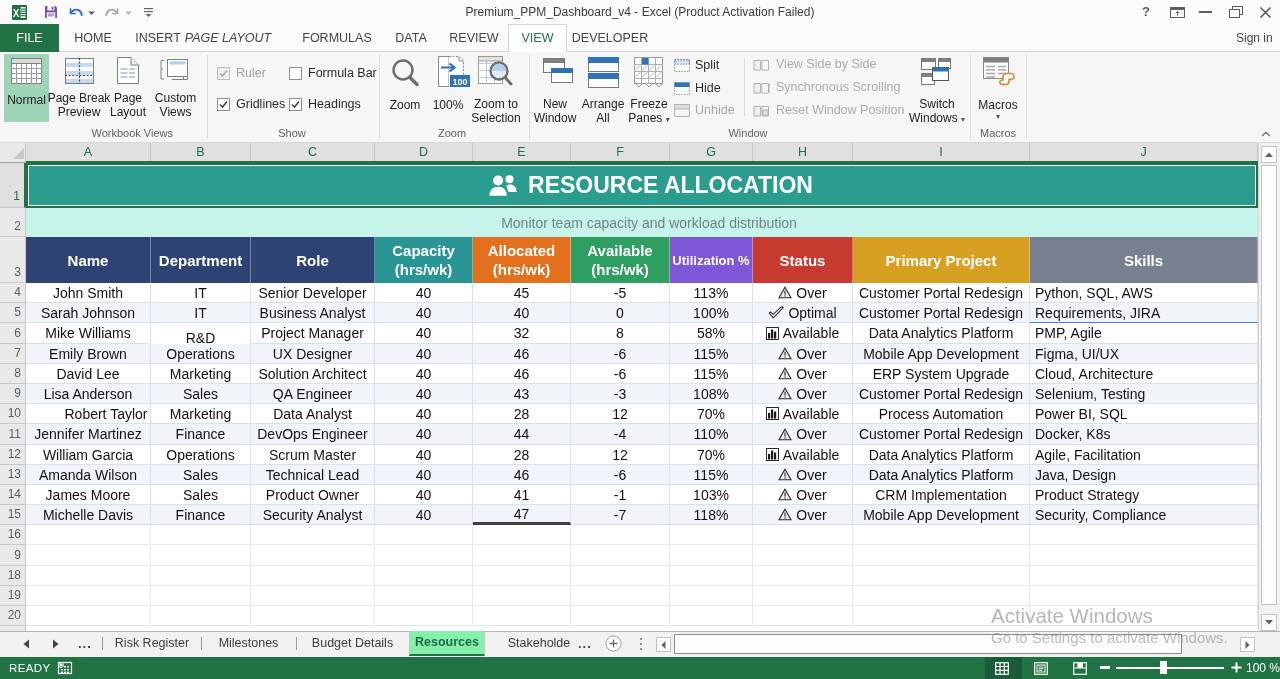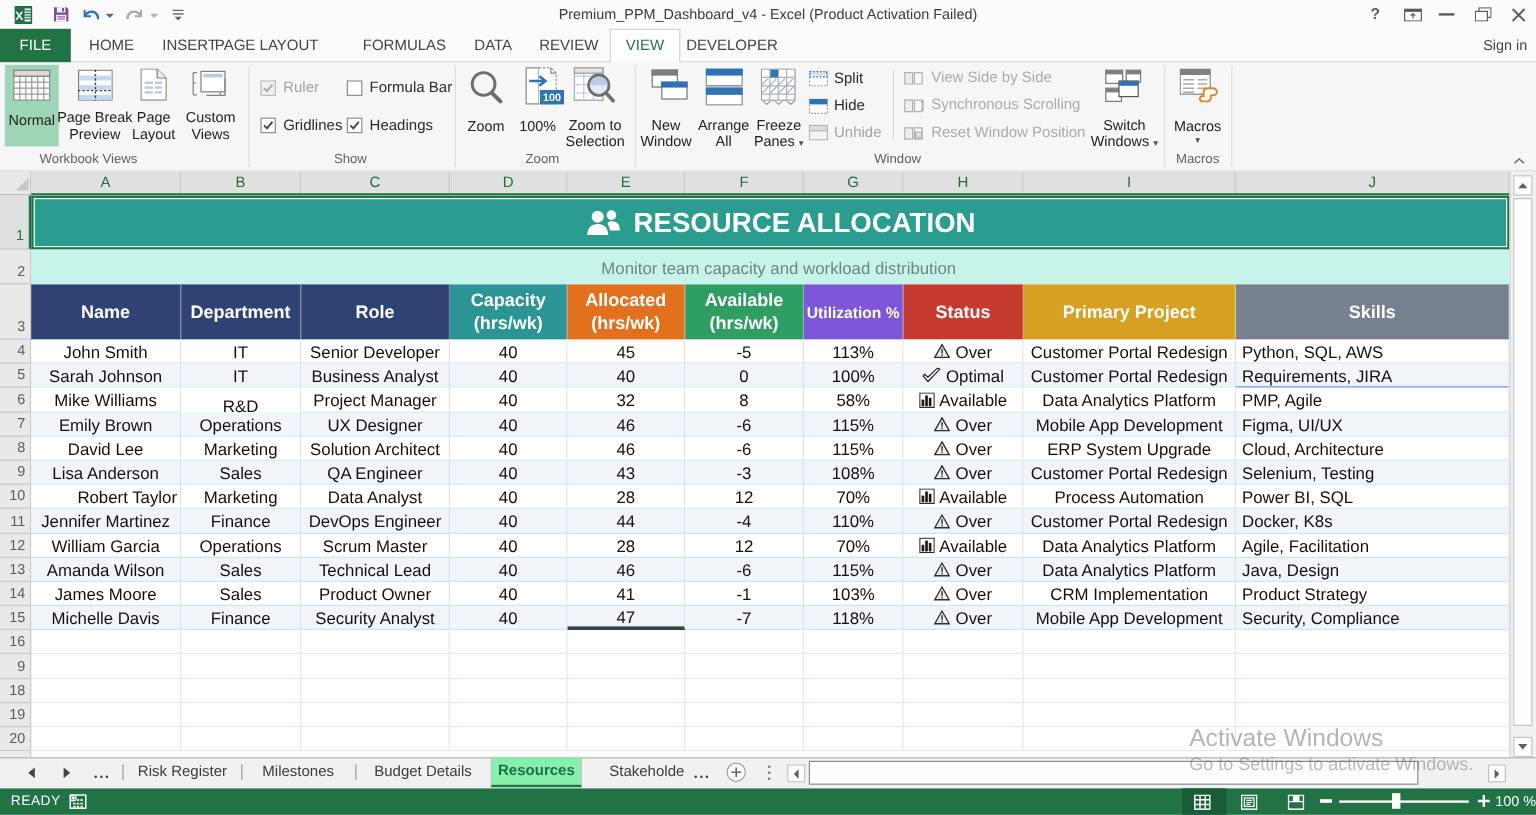--- a/index.html
+++ b/index.html
@@ -76,35 +76,35 @@
   </div>
 <div class="a" style="left:1259px;top:6px;width:13px;height:13px;">
     <svg width="13" height="13">
       <path d="M1.5 1.5 L11.5 11.5 M11.5 1.5 L1.5 11.5" stroke="#5c5c5c" stroke-width="1.6"></path>
     </svg>
   </div>
 <div class="a" style="left:0;top:24px;width:1280px;height:28px;background:#fbfbfb;border-bottom:1px solid #d4d4d4;"></div>
 <div class="a fx ctr" style="left:0;top:24px;width:59px;height:28px;background:#217346;color:#fff;font-size:12.5px;">FILE</div>
 <div class="a" style="left:33px;top:24px;width:120px;height:28px;text-align:center;line-height:28px;font-size:12.5px;color:#444;">HOME</div>
 <div class="a" style="left:98px;top:24px;width:120px;height:28px;text-align:center;line-height:28px;font-size:12.5px;color:#444;">INSERT</div>
-<div class="a" style="left:179px;top:24px;width:120px;height:28px;text-align:left;line-height:28px;font-size:12.5px;color:#444;">PAGE LAYOUT</div>
+<div class="a" style="left:168px;top:24px;width:120px;height:28px;text-align:center;line-height:28px;font-size:12.5px;color:#444;font-style:italic;">PAGE LAYOUT</div>
 <div class="a" style="left:277px;top:24px;width:120px;height:28px;text-align:center;line-height:28px;font-size:12.5px;color:#444;">FORMULAS</div>
 <div class="a" style="left:351px;top:24px;width:120px;height:28px;text-align:center;line-height:28px;font-size:12.5px;color:#444;">DATA</div>
 <div class="a" style="left:414px;top:24px;width:120px;height:28px;text-align:center;line-height:28px;font-size:12.5px;color:#444;">REVIEW</div>
 <div class="a" style="left:550px;top:24px;width:120px;height:28px;text-align:center;line-height:28px;font-size:12.5px;color:#444;">DEVELOPER</div>
 <div class="a" style="left:508px;top:24px;width:59px;height:28px;background:#fff;border:1px solid #d4d4d4;border-bottom:none;text-align:center;line-height:27px;font-size:12.5px;color:#217346;">VIEW</div>
 <div class="a" style="left:1236px;top:24px;width:44px;height:28px;font-size:12px;color:#444;line-height:28px;">Sign in</div>
 <div class="a" style="left:0;top:52px;width:1280px;height:91px;background:#f6f6f6;border-bottom:1px solid #d8d8d8;"></div>
 <div class="a" style="left:207px;top:55px;width:1px;height:84px;background:#dcdcdc;"></div>
 <div class="a" style="left:379px;top:55px;width:1px;height:84px;background:#dcdcdc;"></div>
 <div class="a" style="left:529px;top:55px;width:1px;height:84px;background:#dcdcdc;"></div>
 <div class="a" style="left:744px;top:58px;width:1px;height:58px;background:#dcdcdc;"></div>
 <div class="a" style="left:970px;top:55px;width:1px;height:84px;background:#dcdcdc;"></div>
 <div class="a" style="left:1026px;top:55px;width:1px;height:84px;background:#dcdcdc;"></div>
-<div class="a" style="left:33px;top:127px;width:140px;text-align:left;font-size:11px;color:#606060;">Workbook Views</div>
+<div class="a" style="left:33px;top:127px;width:140px;text-align:right;font-size:11px;color:#606060;">Workbook Views</div>
 <div class="a" style="left:222px;top:127px;width:140px;text-align:center;font-size:11px;color:#606060;">Show</div>
 <div class="a" style="left:382px;top:127px;width:140px;text-align:center;font-size:11px;color:#606060;">Zoom</div>
 <div class="a" style="left:678px;top:127px;width:140px;text-align:center;font-size:11px;color:#606060;">Window</div>
 <div class="a" style="left:928px;top:127px;width:140px;text-align:center;font-size:11px;color:#606060;">Macros</div>
 <div class="a" style="left:1260px;top:130px;width:12px;height:8px;">
     <svg width="12" height="8">
       <path d="M2 6 L6 2.5 L10 6" fill="none" stroke="#666" stroke-width="1.2"></path>
     </svg>
   </div>
 <div class="a" style="left:4px;top:54px;width:45px;height:68px;background:#9fd5b7;"></div>

